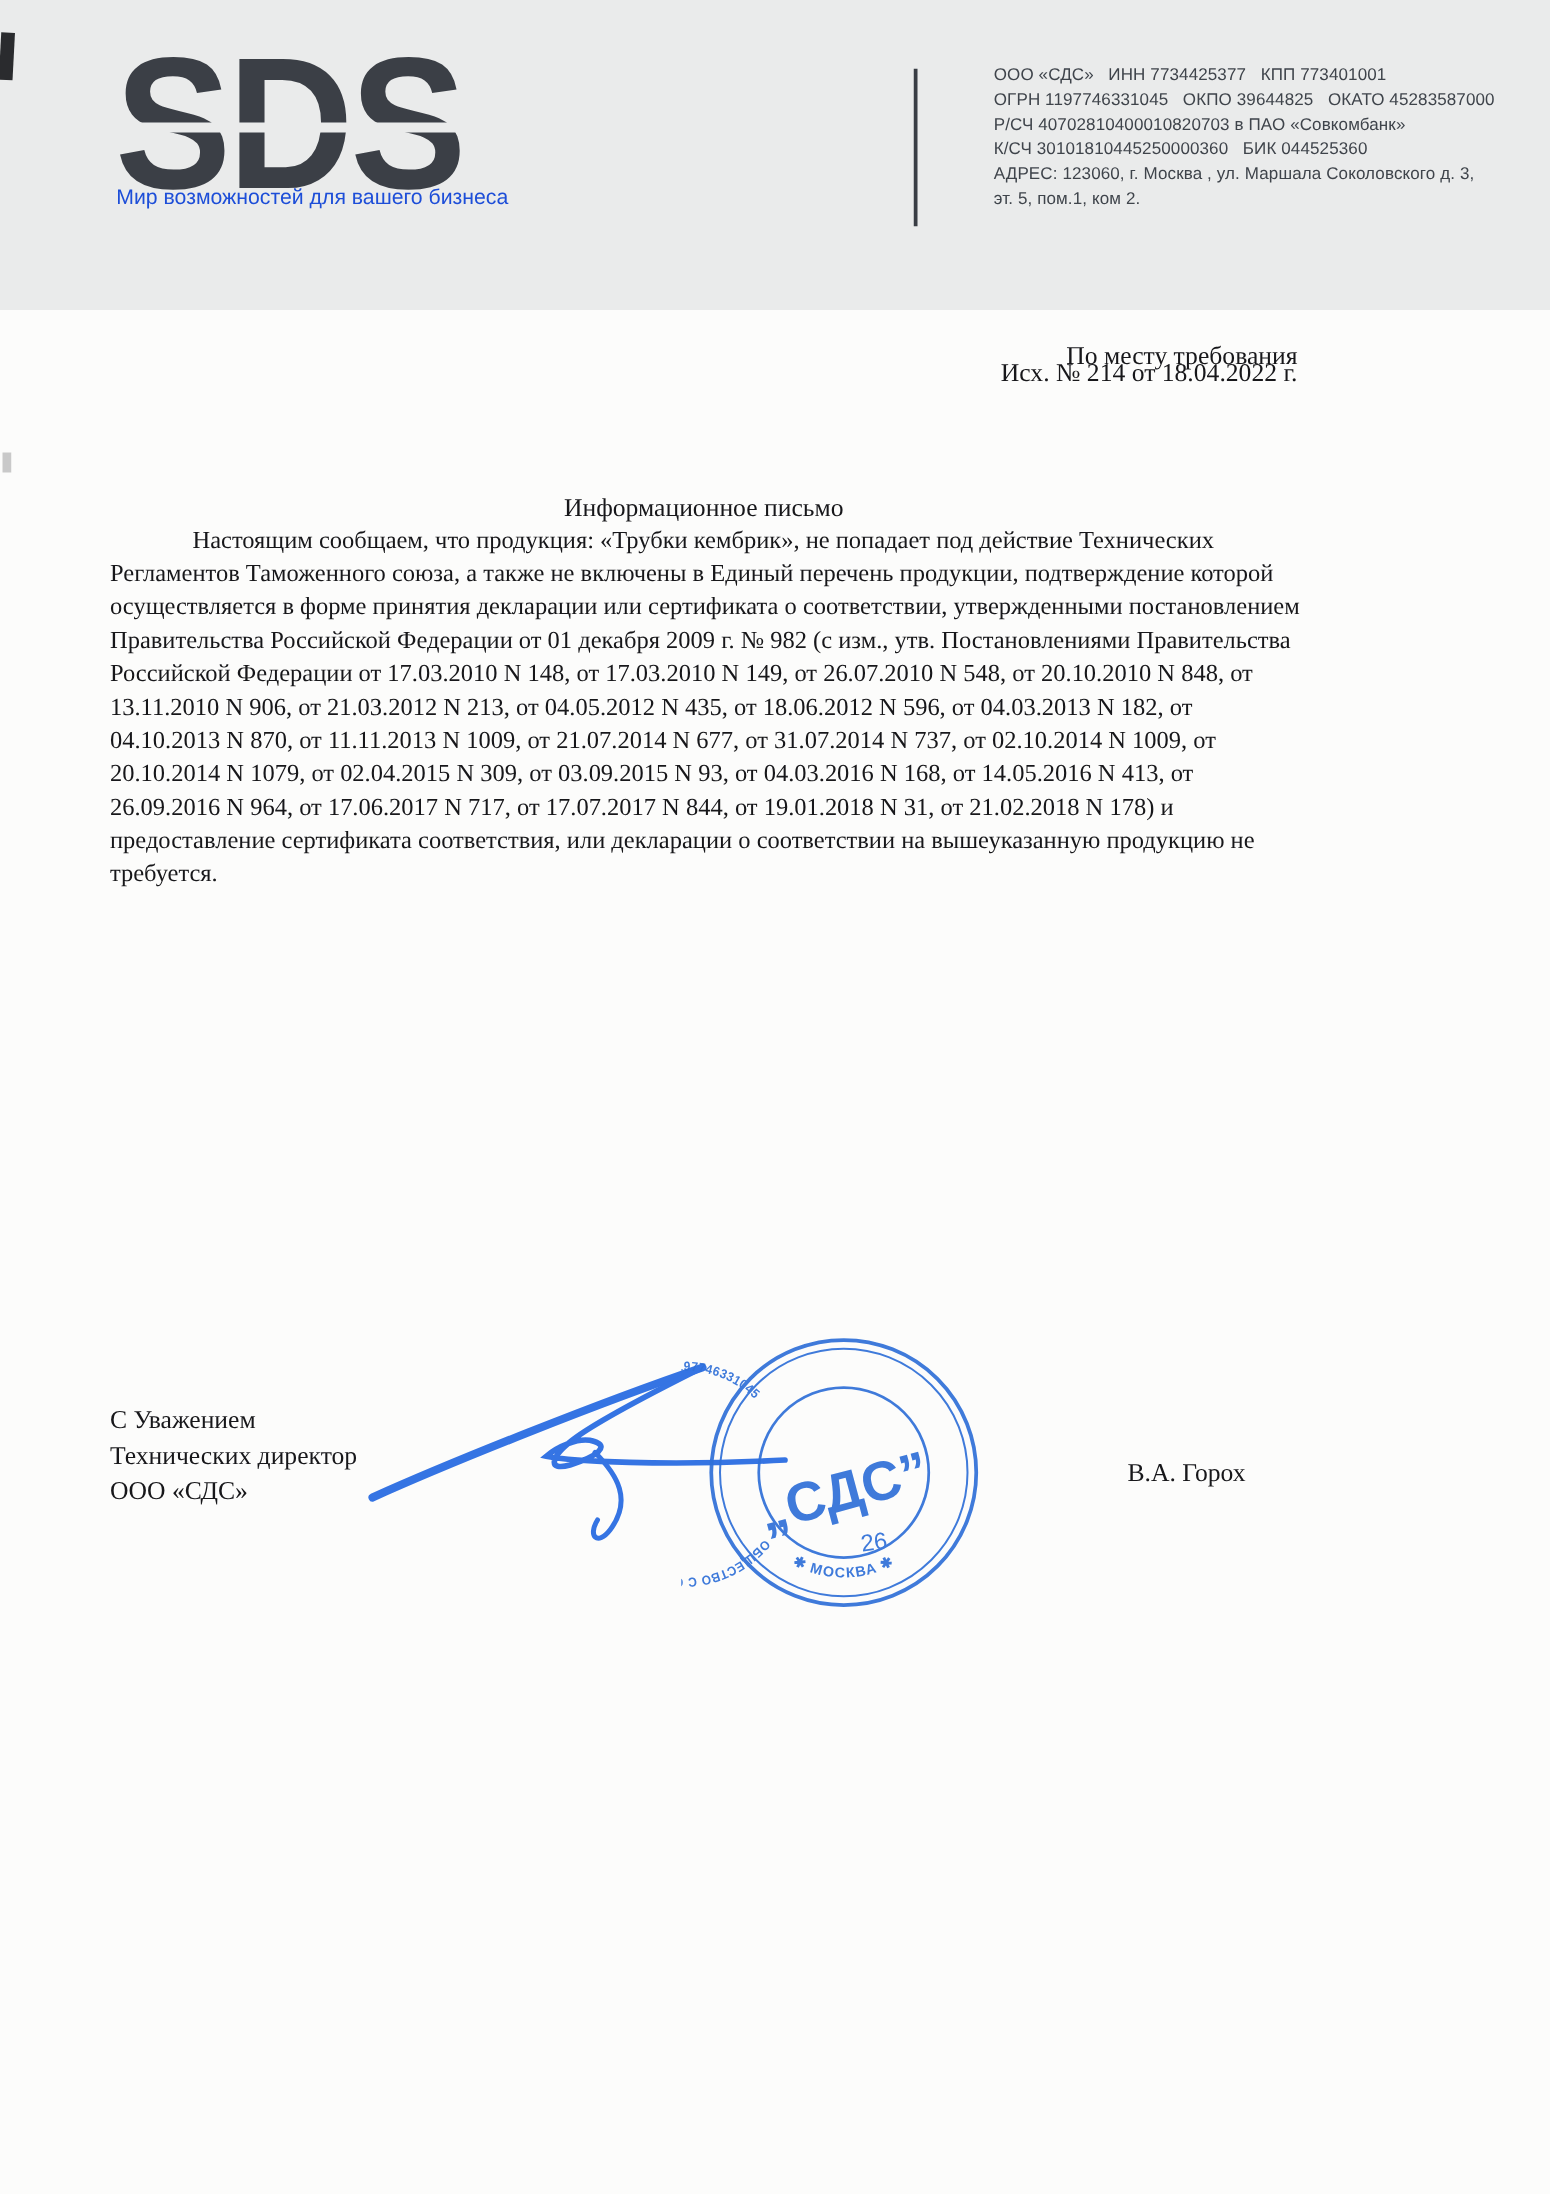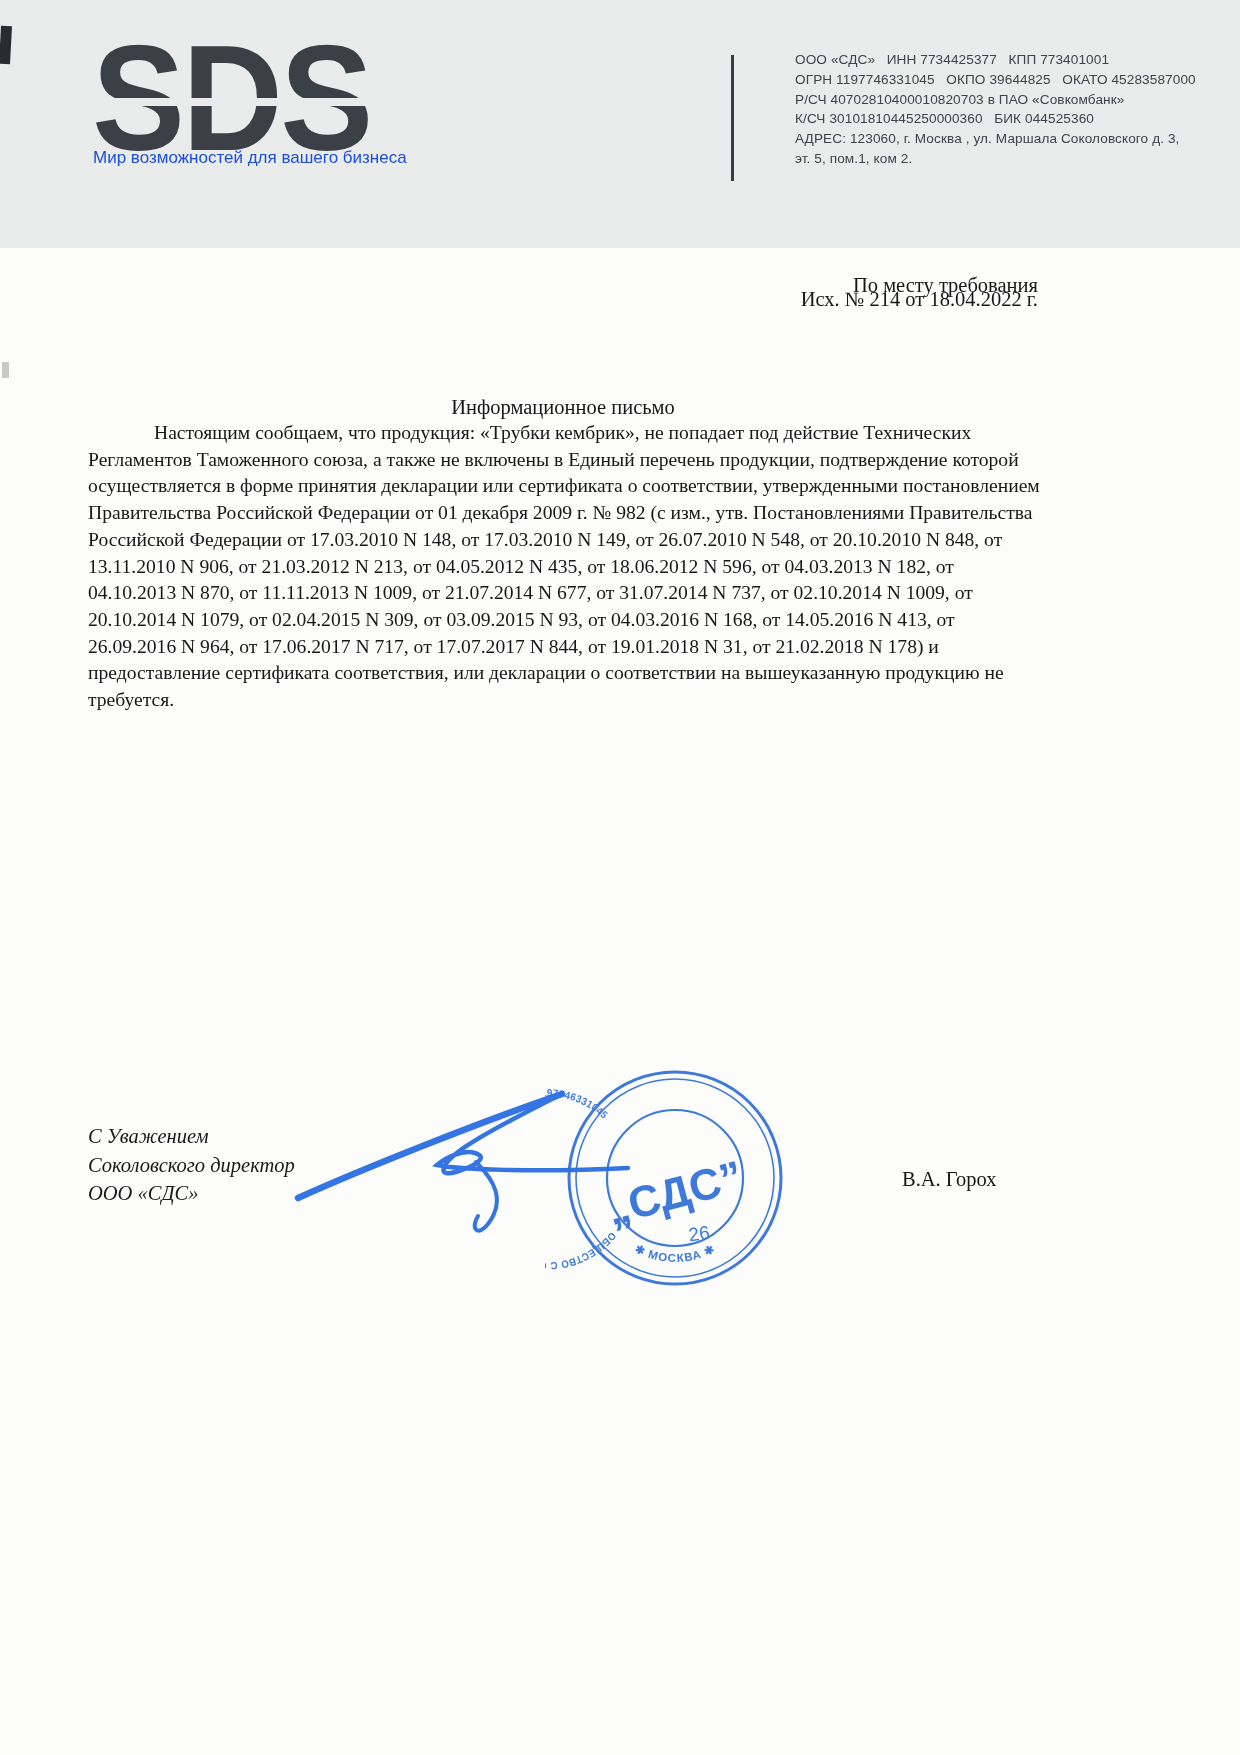--- a/index.html
+++ b/index.html
@@ -36,21 +36,21 @@
   .recipient{position:absolute; left:600px; top:240px; width:438px; text-align:right; font-size:20.5px;margin-top:34px;}
   .ref-line{position:absolute; left:600px; top:288px; width:438px; text-align:right; font-size:20.5px;}
 
   
   .letter-title{position:absolute; left:88px; top:396px; width:950px; text-align:center; font-size:20.5px;}
   .body-text{position:absolute; left:88px; top:420px; width:952px; font-size:19.6px; line-height:26.7px;}
   .body-text .para1{margin:0; text-indent:66px;}
   .body-text .para2{margin:26px 0 0 0;}
 
   
-  .sig-block{position:absolute; left:88px; top:1122px; font-size:20.5px; line-height:28.5px;font-style:italic;}
+  .sig-block{position:absolute; left:88px; top:1122px; font-size:20.5px; line-height:28.5px;}
   .sig-name{position:absolute; left:902px; top:1168px; font-size:20.5px;}
 
   .stamp-svg{position:absolute; left:545px; top:1048px; opacity:0.92;}
   .sign-svg{position:absolute; left:280px; top:1030px; opacity:0.95;}
 </style>
 </head>
 <body>
 
 <div class="page">
 
@@ -75,21 +75,21 @@
   <div class="recipient">По месту требования</div>
   <div class="ref-line">Исх. № 214 от 18.04.2022 г.</div>
 
   <div class="letter-title">Информационное письмо</div>
   <div class="body-text">
     <p class="para1">Настоящим сообщаем, что продукция: «Трубки кембрик», не попадает под действие Технических Регламентов Таможенного союза, а также не включены в Единый перечень продукции, подтверждение которой осуществляется в форме принятия декларации или сертификата о соответствии, утвержденными постановлением Правительства Российской Федерации от 01 декабря 2009 г. № 982 (с изм., утв. Постановлениями Правительства Российской Федерации от 17.03.2010 N 148, от 17.03.2010 N 149, от 26.07.2010 N 548, от 20.10.2010 N 848, от 13.11.2010 N 906, от 21.03.2012 N 213, от 04.05.2012 N 435, от 18.06.2012 N 596, от 04.03.2013 N 182, от 04.10.2013 N 870, от 11.11.2013 N 1009, от 21.07.2014 N 677, от 31.07.2014 N 737, от 02.10.2014 N 1009, от 20.10.2014 N 1079, от 02.04.2015 N 309, от 03.09.2015 N 93, от 04.03.2016 N 168, от 14.05.2016 N 413, от 26.09.2016 N 964, от 17.06.2017 N 717, от 17.07.2017 N 844, от 19.01.2018 N 31, от 21.02.2018 N 178) и предоставление сертификата соответствия, или декларации о соответствии на вышеуказанную продукцию не требуется.</p>
   </div>
 
   <div class="sig-block">
     <div>С Уважением</div>
-    <div>Соколовского директор</div>
+    <div>Технических директор</div>
     <div>ООО «СДС»</div>
   </div>
   <div class="sig-name">В.А. Горох</div>
 
   <svg class="sign-svg" width="440" height="220" viewBox="0 0 440 220" fill="none">
     <g stroke="#2b6de2" stroke-linecap="round" fill="none">
       <path d="M 18 168 C 80 140 200 92 282 64" stroke-width="6.5"></path>
       <path d="M 282 64 C 250 80 196 108 178 122 C 160 136 158 147 176 142 C 198 135 208 127 195 123 C 183 119 165 128 157 135 C 176 139 252 143 348 138" stroke-width="4.5"></path>
       <path d="M 196 132 C 214 150 226 170 208 194 C 198 207 190 199 198 186" stroke-width="4"></path>
     </g>

